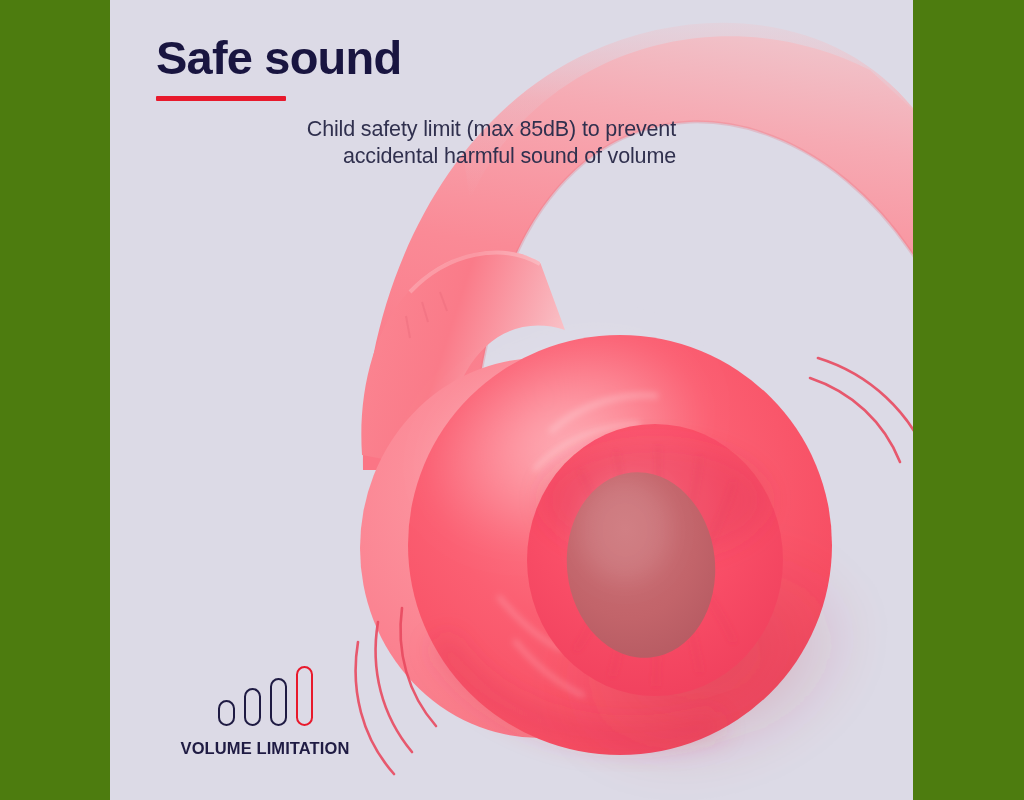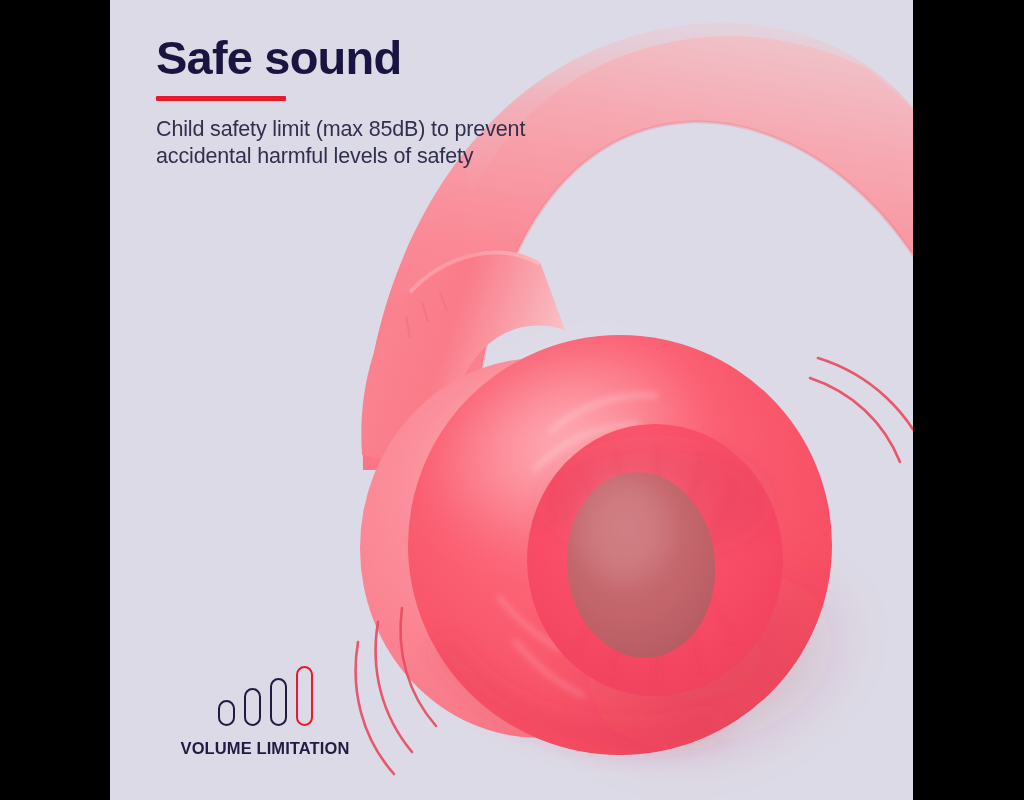--- a/index.html
+++ b/index.html
@@ -13,21 +13,21 @@
     height: 800px;
     overflow: hidden;
     font-family: "Liberation Sans", sans-serif;
   }
 
   
   #product-card {
     position: relative;
     width: 1024px;
     height: 800px;
-    background: #000000;
+    background: #4d7c0f;
   }
 
   
   #scene-panel {
     position: absolute;
     left: 110px;
     top: 0px;
     width: 803px;
     height: 800px;
     background: #dcdae6;
@@ -58,21 +58,21 @@
     background: #e8192c;
     border-radius: 1px;
   }
   #subcopy {
     margin-top: 15px;
     font-size: 21.5px;
     line-height: 1.26;
     color: #30304e;
     letter-spacing: -0.15px;
   }
-  .subcopy-line { display: block; white-space: nowrap; }
+  .subcopy-line { display: block; white-space: nowrap; text-align: right; }
 
   
   #headphone-art {
     position: absolute;
     left: 0; top: 0;
     width: 803px;
     height: 800px;
     z-index: 10;
   }
   #headphone-svg { display: block; width: 803px; height: 800px; }
@@ -282,21 +282,21 @@
           <path d="M 248 642 C 240 690, 252 738, 284 774"></path>
         </g>
       </svg>
     </div>
 
     <div id="copy-block">
       <h1 id="headline">Safe sound</h1>
       <div id="headline-rule"></div>
       <p id="subcopy">
         <span class="subcopy-line">Child safety limit (max 85dB) to prevent</span>
-        <span class="subcopy-line">accidental harmful levels of safety</span>
+        <span class="subcopy-line">accidental harmful sound of volume</span>
       </p>
     </div>
 
     <div id="volume-badge">
       <div id="volume-bars">
         <div class="vbar h1"></div>
         <div class="vbar h2"></div>
         <div class="vbar h3"></div>
         <div class="vbar h4 accent"></div>
       </div>

